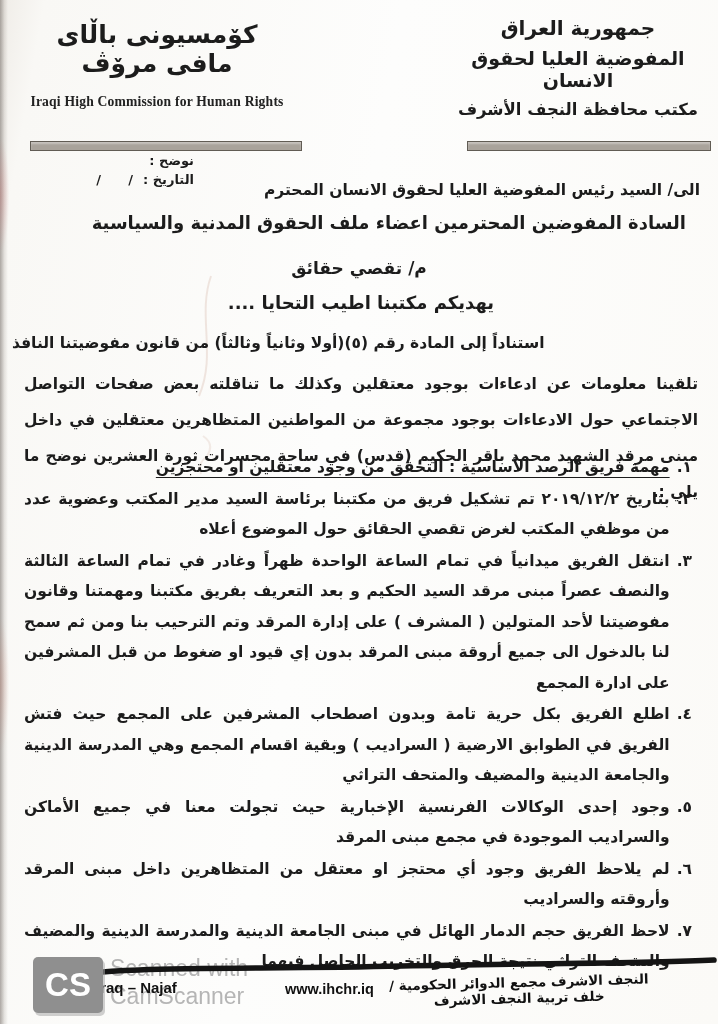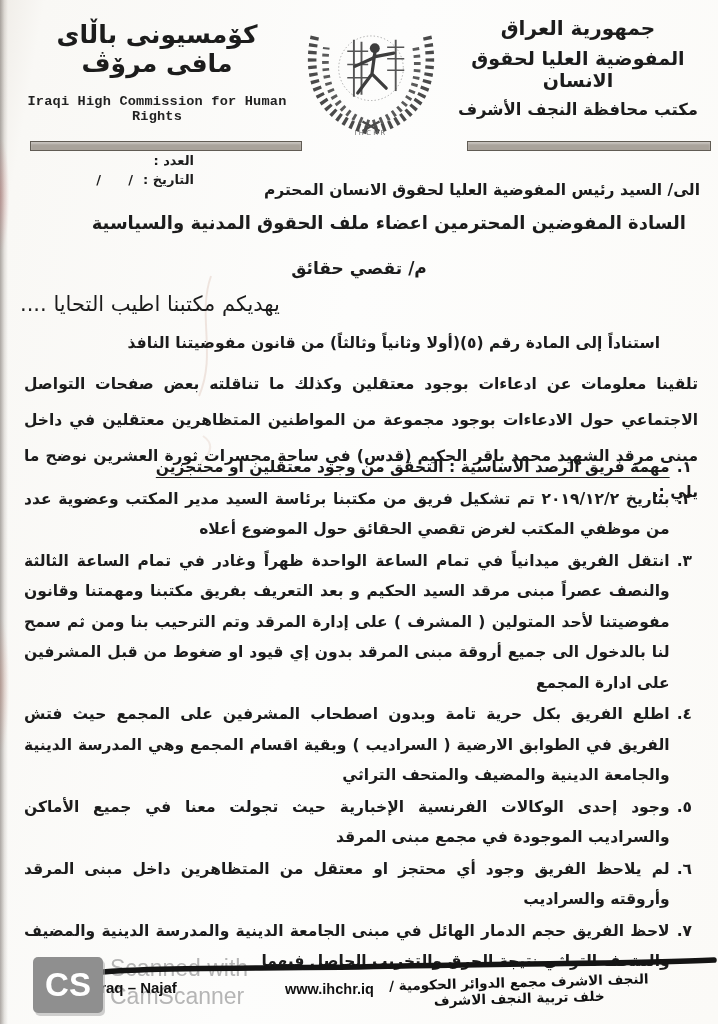--- a/index.html
+++ b/index.html
@@ -13,21 +13,21 @@
   .blotch1{position:absolute;left:0;top:140px;width:9px;height:110px;z-index:1;
         background:radial-gradient(ellipse at left,rgba(196,110,110,.35),rgba(0,0,0,0) 75%);}
   .blotch2{position:absolute;left:0;top:620px;width:9px;height:130px;z-index:1;
         background:radial-gradient(ellipse at left,rgba(190,120,105,.30),rgba(0,0,0,0) 75%);}
   .scribble{position:absolute;left:183px;top:268px;z-index:1;opacity:.5;}
   
   .lh-left{position:absolute;top:14px;left:24px;width:266px;text-align:center;z-index:2;}
   .lh-left .ku1{font-size:21px;font-weight:700;direction:rtl;}
   .lh-left .ku2{font-size:25px;font-weight:700;direction:rtl;margin-top:6px;}
   .lh-left .en {font-size:13.6px;font-weight:700;margin-top:16px;letter-spacing:.2px;
-                font-family:Liberation Mono, monospace;color:#222;}
+                font-family:Liberation Serif, serif;color:#222;}
   .lh-center{position:absolute;top:6px;left:295px;width:152px;text-align:center;z-index:2;}
   .lh-right{position:absolute;top:16px;right:14px;width:252px;text-align:center;direction:rtl;z-index:2;}
   .lh-right .ar1{font-size:20px;font-weight:700;}
   .lh-right .ar2{font-size:19px;font-weight:700;margin-top:7px;}
   .lh-right .ar3{font-size:16.5px;font-weight:700;margin-top:9px;}
   .rule{position:absolute;top:141px;height:8px;background:#a9a39b;border:1px solid #615c54;
         box-shadow:inset 0 2px 2px rgba(255,255,255,.35);z-index:2;}
   .rule.l{left:30px;width:270px;}
   .rule.r{left:467px;width:242px;}
   
@@ -35,23 +35,23 @@
         font-size:13px;font-weight:700;line-height:19px;}
   .meta .row{display:flex;justify-content:flex-start;gap:10px;}
   .meta .val{white-space:pre;}
   
   .to1{position:absolute;top:181px;right:18px;left:20px;text-align:right;direction:rtl;
        font-size:15.5px;font-weight:700;z-index:2;}
   .to2{position:absolute;top:212px;right:32px;left:20px;text-align:right;direction:rtl;
        font-size:18px;font-weight:700;z-index:2;}
   .subject{position:absolute;top:258px;left:0;right:0;text-align:center;direction:rtl;
        font-size:17px;font-weight:700;z-index:2;}
-  .greeting{position:absolute;top:292px;right:16px;left:20px;text-align:left;direction:rtl;
-       font-size:21px;font-weight:400;z-index:2;}
-  .intro1{position:absolute;top:334px;right:58px;left:12px;text-align:right;direction:rtl;
+  .greeting{position:absolute;top:292px;right:16px;left:20px;text-align:center;direction:rtl;
+       font-size:18px;font-weight:700;z-index:2;}
+  .intro1{position:absolute;top:334px;right:58px;left:12px;text-align:left;direction:rtl;
        font-size:15.5px;font-weight:700;z-index:2;}
   .intro-para{position:absolute;top:366px;right:20px;left:24px;direction:rtl;text-align:justify;
        font-size:15.5px;font-weight:700;line-height:36px;z-index:2;}
   .list{position:absolute;top:452px;right:26px;left:24px;direction:rtl;z-index:2;
        font-size:15.5px;font-weight:700;line-height:30.5px;}
   .item{display:flex;gap:7px;margin-bottom:1px;}
   .item .num{flex:0 0 auto;}
   .item .txt{text-align:justify;}
   .item.u .txt{text-decoration:underline;text-underline-offset:5px;}
   
@@ -82,55 +82,33 @@
   <svg class="scribble" width="50" height="220" viewBox="0 0 50 220">
     <path d="M28,8 C 14,48 34,86 16,128" fill="none" stroke="#c59a86" stroke-width="2" opacity="0.45"></path>
     <path d="M20,168 q 12,8 4,20 q -10,8 -6,18" fill="none" stroke="#c59a86" stroke-width="2" opacity="0.35"></path>
   </svg>
 
   <div class="lh-left">
     <div class="ku2">کۆمسیونی باڵای مافی مرۆڤ</div>
     <div class="en">Iraqi High Commission for Human Rights</div>
   </div>
 
-  <div class="lh-center">
-    <svg width="152" height="134" viewBox="0 0 160 134">
-
-      <path d="M76,127 C 30,116 10,76 21,28" fill="none" stroke="#4a4a4a" stroke-width="9" stroke-dasharray="3.5 4.2"></path>
-      <path d="M78,120 C 42,109 28,78 33,40" fill="none" stroke="#5a5a5a" stroke-width="7" stroke-dasharray="3 4.6"></path>
-      <path d="M84,127 C 130,116 150,76 139,28" fill="none" stroke="#4a4a4a" stroke-width="9" stroke-dasharray="3.5 4.2"></path>
-      <path d="M82,120 C 120,109 134,78 127,40" fill="none" stroke="#5a5a5a" stroke-width="7" stroke-dasharray="3 4.6"></path>
-      <path d="M71,128 L89,118 M71,118 L89,128" stroke="#4a4a4a" stroke-width="2.5" fill="none"></path>
-
-      <circle cx="80" cy="62" r="34" fill="none" stroke="#8a8a8a" stroke-width="1" stroke-dasharray="1.5 2.2" opacity="0.7"></circle>
-
-      <path d="M62,32 L62,92 M70,34 L70,90" stroke="#555" stroke-width="2" fill="none"></path>
-      <path d="M55,44 L77,44 M55,58 L77,58 M55,72 L77,72" stroke="#555" stroke-width="1.6" fill="none"></path>
-
-      <path d="M106,32 L106,86" stroke="#555" stroke-width="2" fill="none"></path>
-      <path d="M97,40 L115,40 M97,52 L115,52 M97,64 L115,64" stroke="#555" stroke-width="1.6" fill="none"></path>
-
-      <circle cx="84" cy="41" r="5.2" fill="#3d3d3d"></circle>
-      <path d="M84,46 L81,68 M83,51 L63,60 M83,50 L104,46 M81,68 L66,88 M81,68 L96,83" fill="none" stroke="#3d3d3d" stroke-width="3.4" stroke-linecap="round"></path>
-      <text x="80" y="132" text-anchor="middle" font-size="7" letter-spacing="2.5" fill="#6a6a6a">IHCHR</text>
-    </svg>
-  </div>
 
   <div class="lh-right">
     <div class="ar1">جمهورية العراق</div>
     <div class="ar2">المفوضية العليا لحقوق الانسان</div>
     <div class="ar3">مكتب محافظة النجف الأشرف</div>
   </div>
 
   <div class="rule l"></div>
   <div class="rule r"></div>
 
   <div class="meta">
     <div class="row">
-      <span>العدد :</span>
+      <span>نوضح :</span>
     </div>
     <div class="row">
       <span>التاريخ :</span>
       <span class="val">/      /</span>
     </div>
   </div>
 
   <div class="to1">الى/ السيد رئيس المفوضية العليا لحقوق الانسان المحترم</div>
   <div class="to2">السادة المفوضين المحترمين اعضاء ملف الحقوق المدنية والسياسية</div>
   <div class="subject">م/ تقصي حقائق</div>

